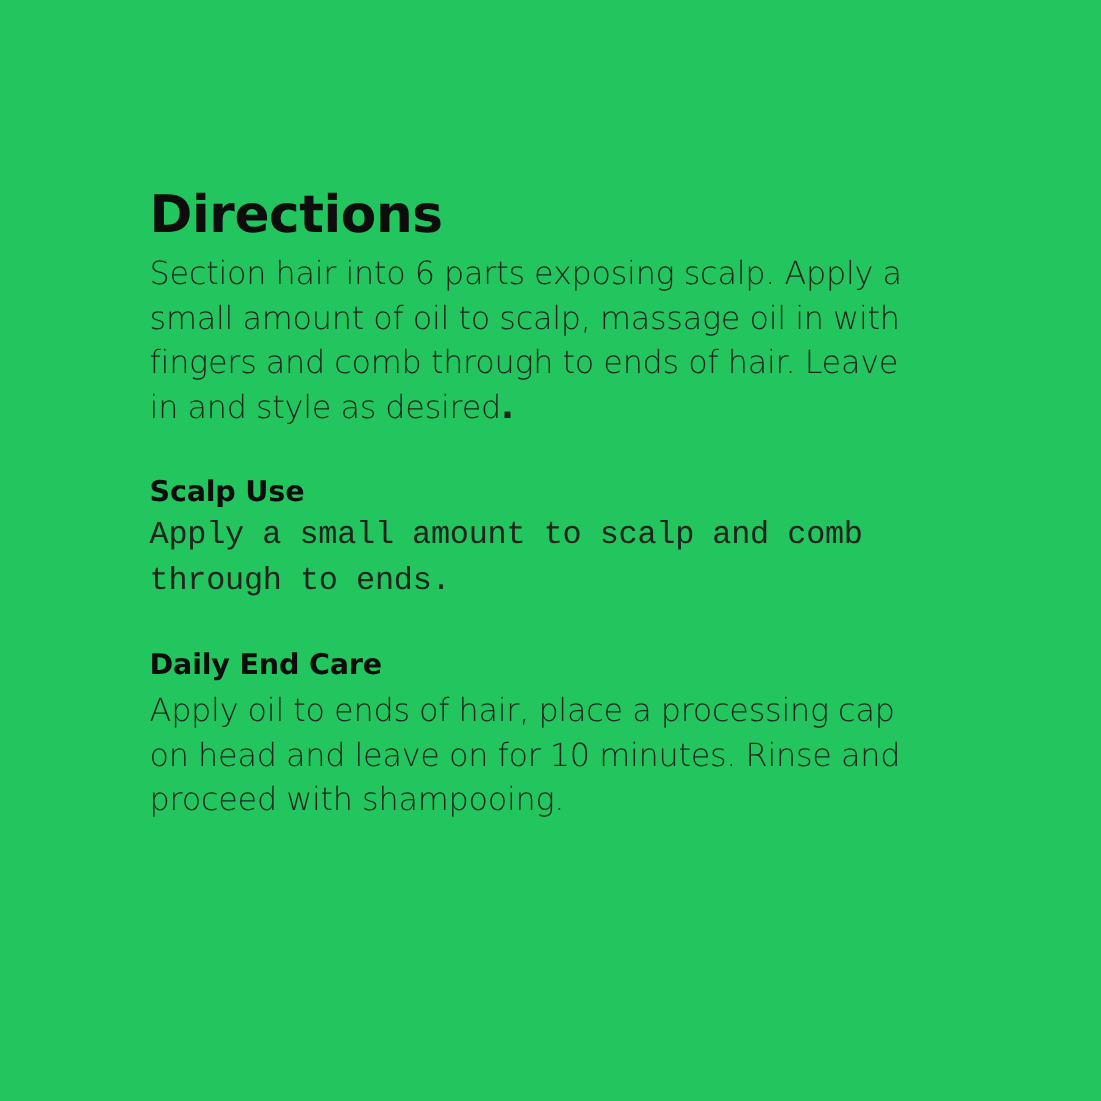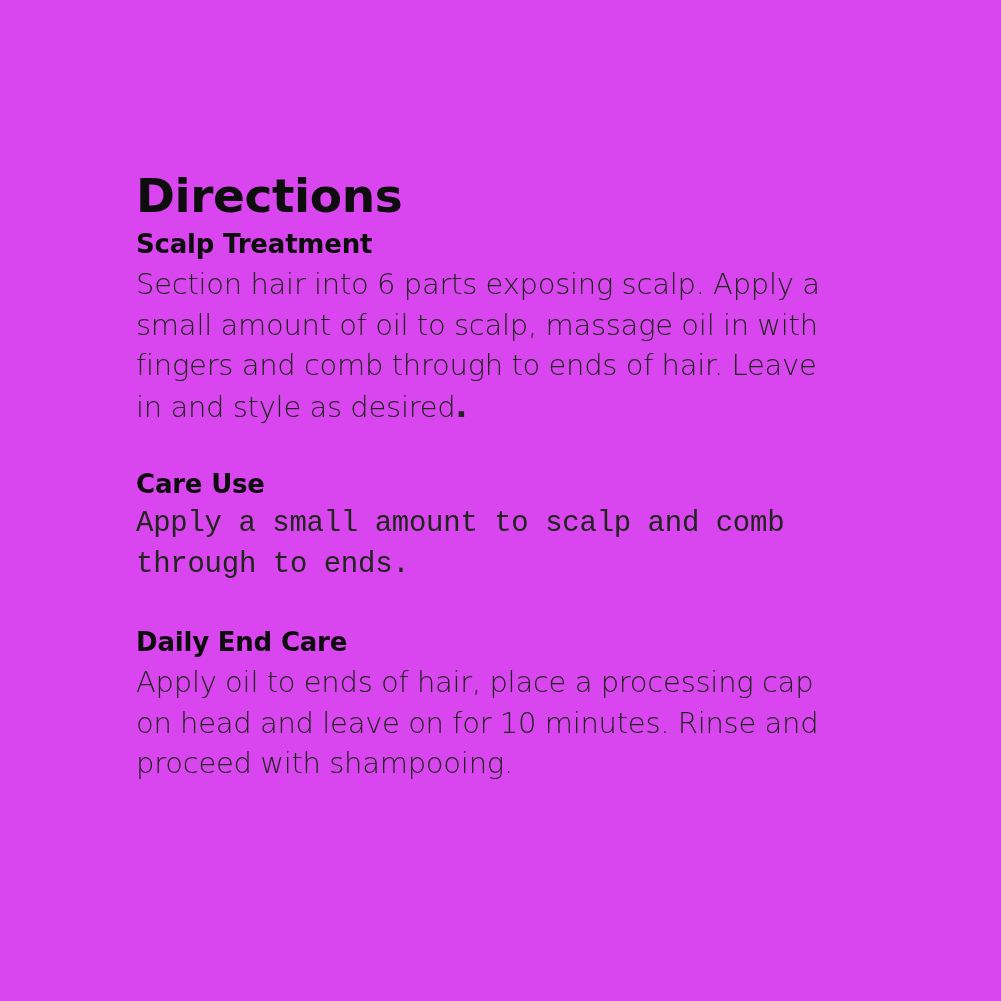--- a/index.html
+++ b/index.html
@@ -64,31 +64,30 @@
   }
 
   .section-body .emph-period {
     font-weight: bold;
     font-size: 31px;
   }
 </style>
 </head>
 <body>
 
-<div class="card" style="background: #d946ef;">
+<div class="card" style="background: #22c55e;">
 
   <h1 class="page-title" style="color: rgb(13, 13, 13);">Directions</h1>
 
   <div class="section">
-    <h2 class="section-heading" style="color: rgb(13, 13, 13);">Scalp Treatment</h2>
     <p class="section-body" style="color: rgb(32, 37, 30);"><span>Section hair into 6 parts exposing scalp. Apply a small amount of oil to scalp, massage oil in with fingers and comb through to ends of hair. Leave in and style as desired</span><span class="emph-period">.</span></p>
   </div>
 
   <div class="section">
-    <h2 class="section-heading" style="color: rgb(13, 13, 13);">Care Use</h2>
+    <h2 class="section-heading" style="color: rgb(13, 13, 13);">Scalp Use</h2>
     <p class="section-body" style="color: rgb(32, 37, 30); font-family: Liberation Mono, monospace;">Apply a small amount to scalp and comb through to ends.</p>
   </div>
 
   <div class="section">
     <h2 class="section-heading" style="color: rgb(13, 13, 13);">Daily End Care</h2>
     <p class="section-body" style="color: rgb(32, 37, 30);">Apply oil to ends of hair, place a processing cap on head and leave on for 10 minutes. Rinse and proceed with shampooing.</p>
   </div>
 
 </div>
 

